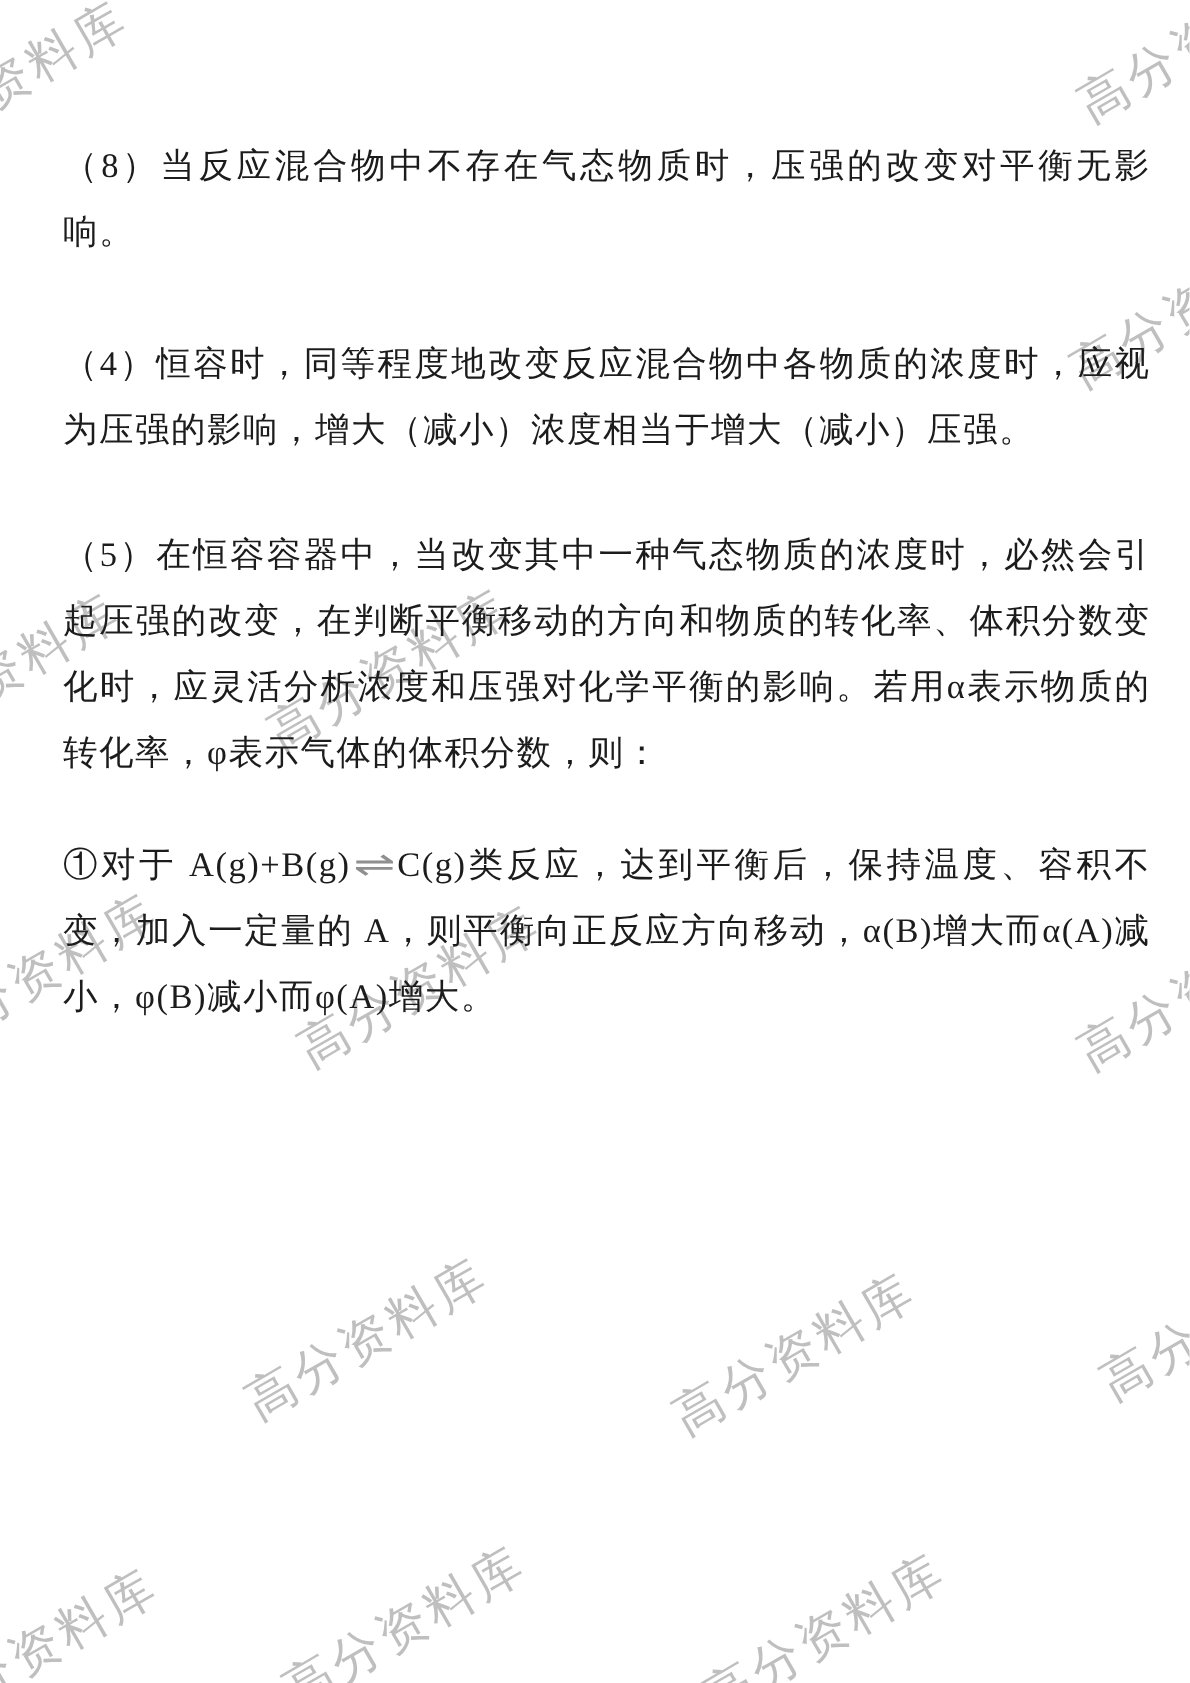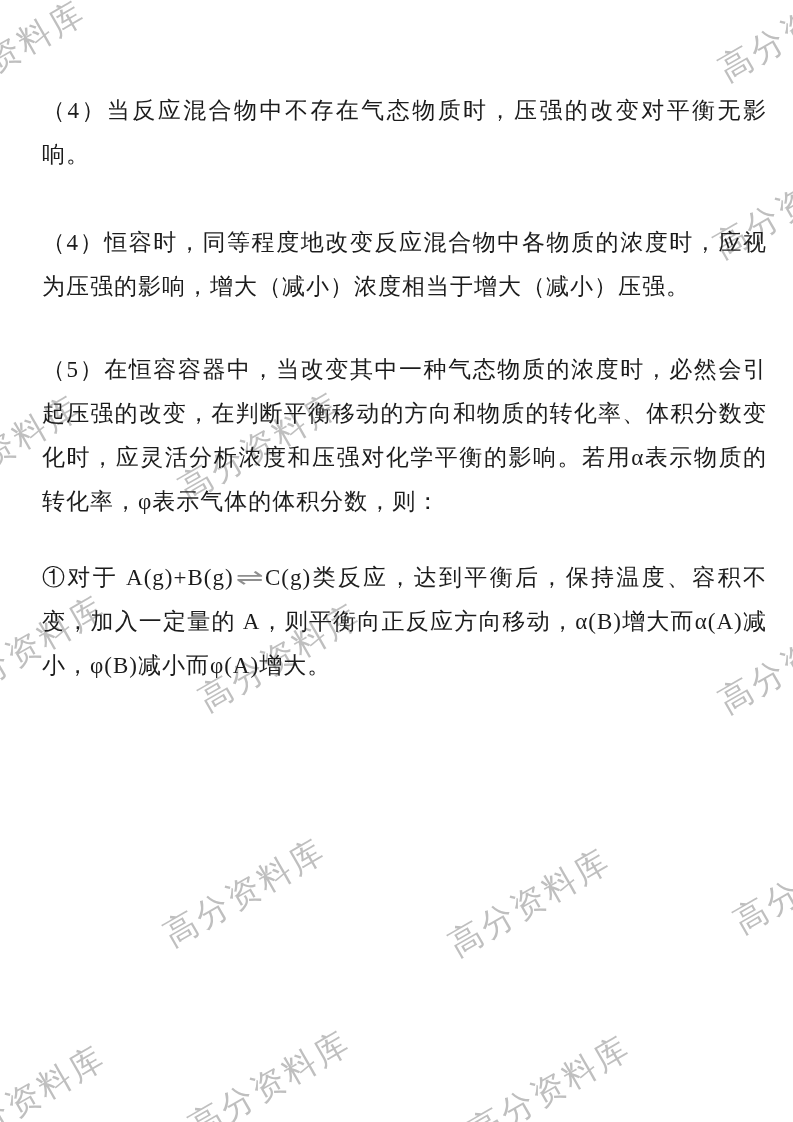--- a/index.html
+++ b/index.html
@@ -75,19 +75,19 @@
     <span class="wm" style="left:800px; top:660px;">高分资料库</span>
     <span class="wm" style="left:245px; top:893px;">高分资料库</span>
     <span class="wm" style="left:530px; top:903px;">高分资料库</span>
     <span class="wm" style="left:815px; top:880px;">高分资料库</span>
     <span class="wm" style="left:270px; top:1085px;">高分资料库</span>
     <span class="wm" style="left:550px; top:1090px;">高分资料库</span>
     <span class="wm" style="left:25px;  top:1100px;">高分资料库</span>
   </div>
 
   <main class="content">
-    <p class="para m1">（4）当反应混合物中不存在气态物质时，压强的改变对平衡无影响。</p>
+    <p class="para m1">（8）当反应混合物中不存在气态物质时，压强的改变对平衡无影响。</p>
     <p class="para m3">（4）恒容时，同等程度地改变反应混合物中各物质的浓度时，应视为压强的影响，增大（减小）浓度相当于增大（减小）压强。</p>
     <p class="para m4">（5）在恒容容器中，当改变其中一种气态物质的浓度时，必然会引起压强的改变，在判断平衡移动的方向和物质的转化率、体积分数变化时，应灵活分析浓度和压强对化学平衡的影响。若用α表示物质的转化率，φ表示气体的体积分数，则：</p>
     <p class="para m5">①对于 A(g)+B(g)<span class="rxn-arrow">⇌</span>C(g)类反应，达到平衡后，保持温度、容积不变，加入一定量的 A，则平衡向正反应方向移动，α(B)增大而α(A)减小，φ(B)减小而φ(A)增大。</p>
   </main>
 
 </div>
 
 </body></html>

